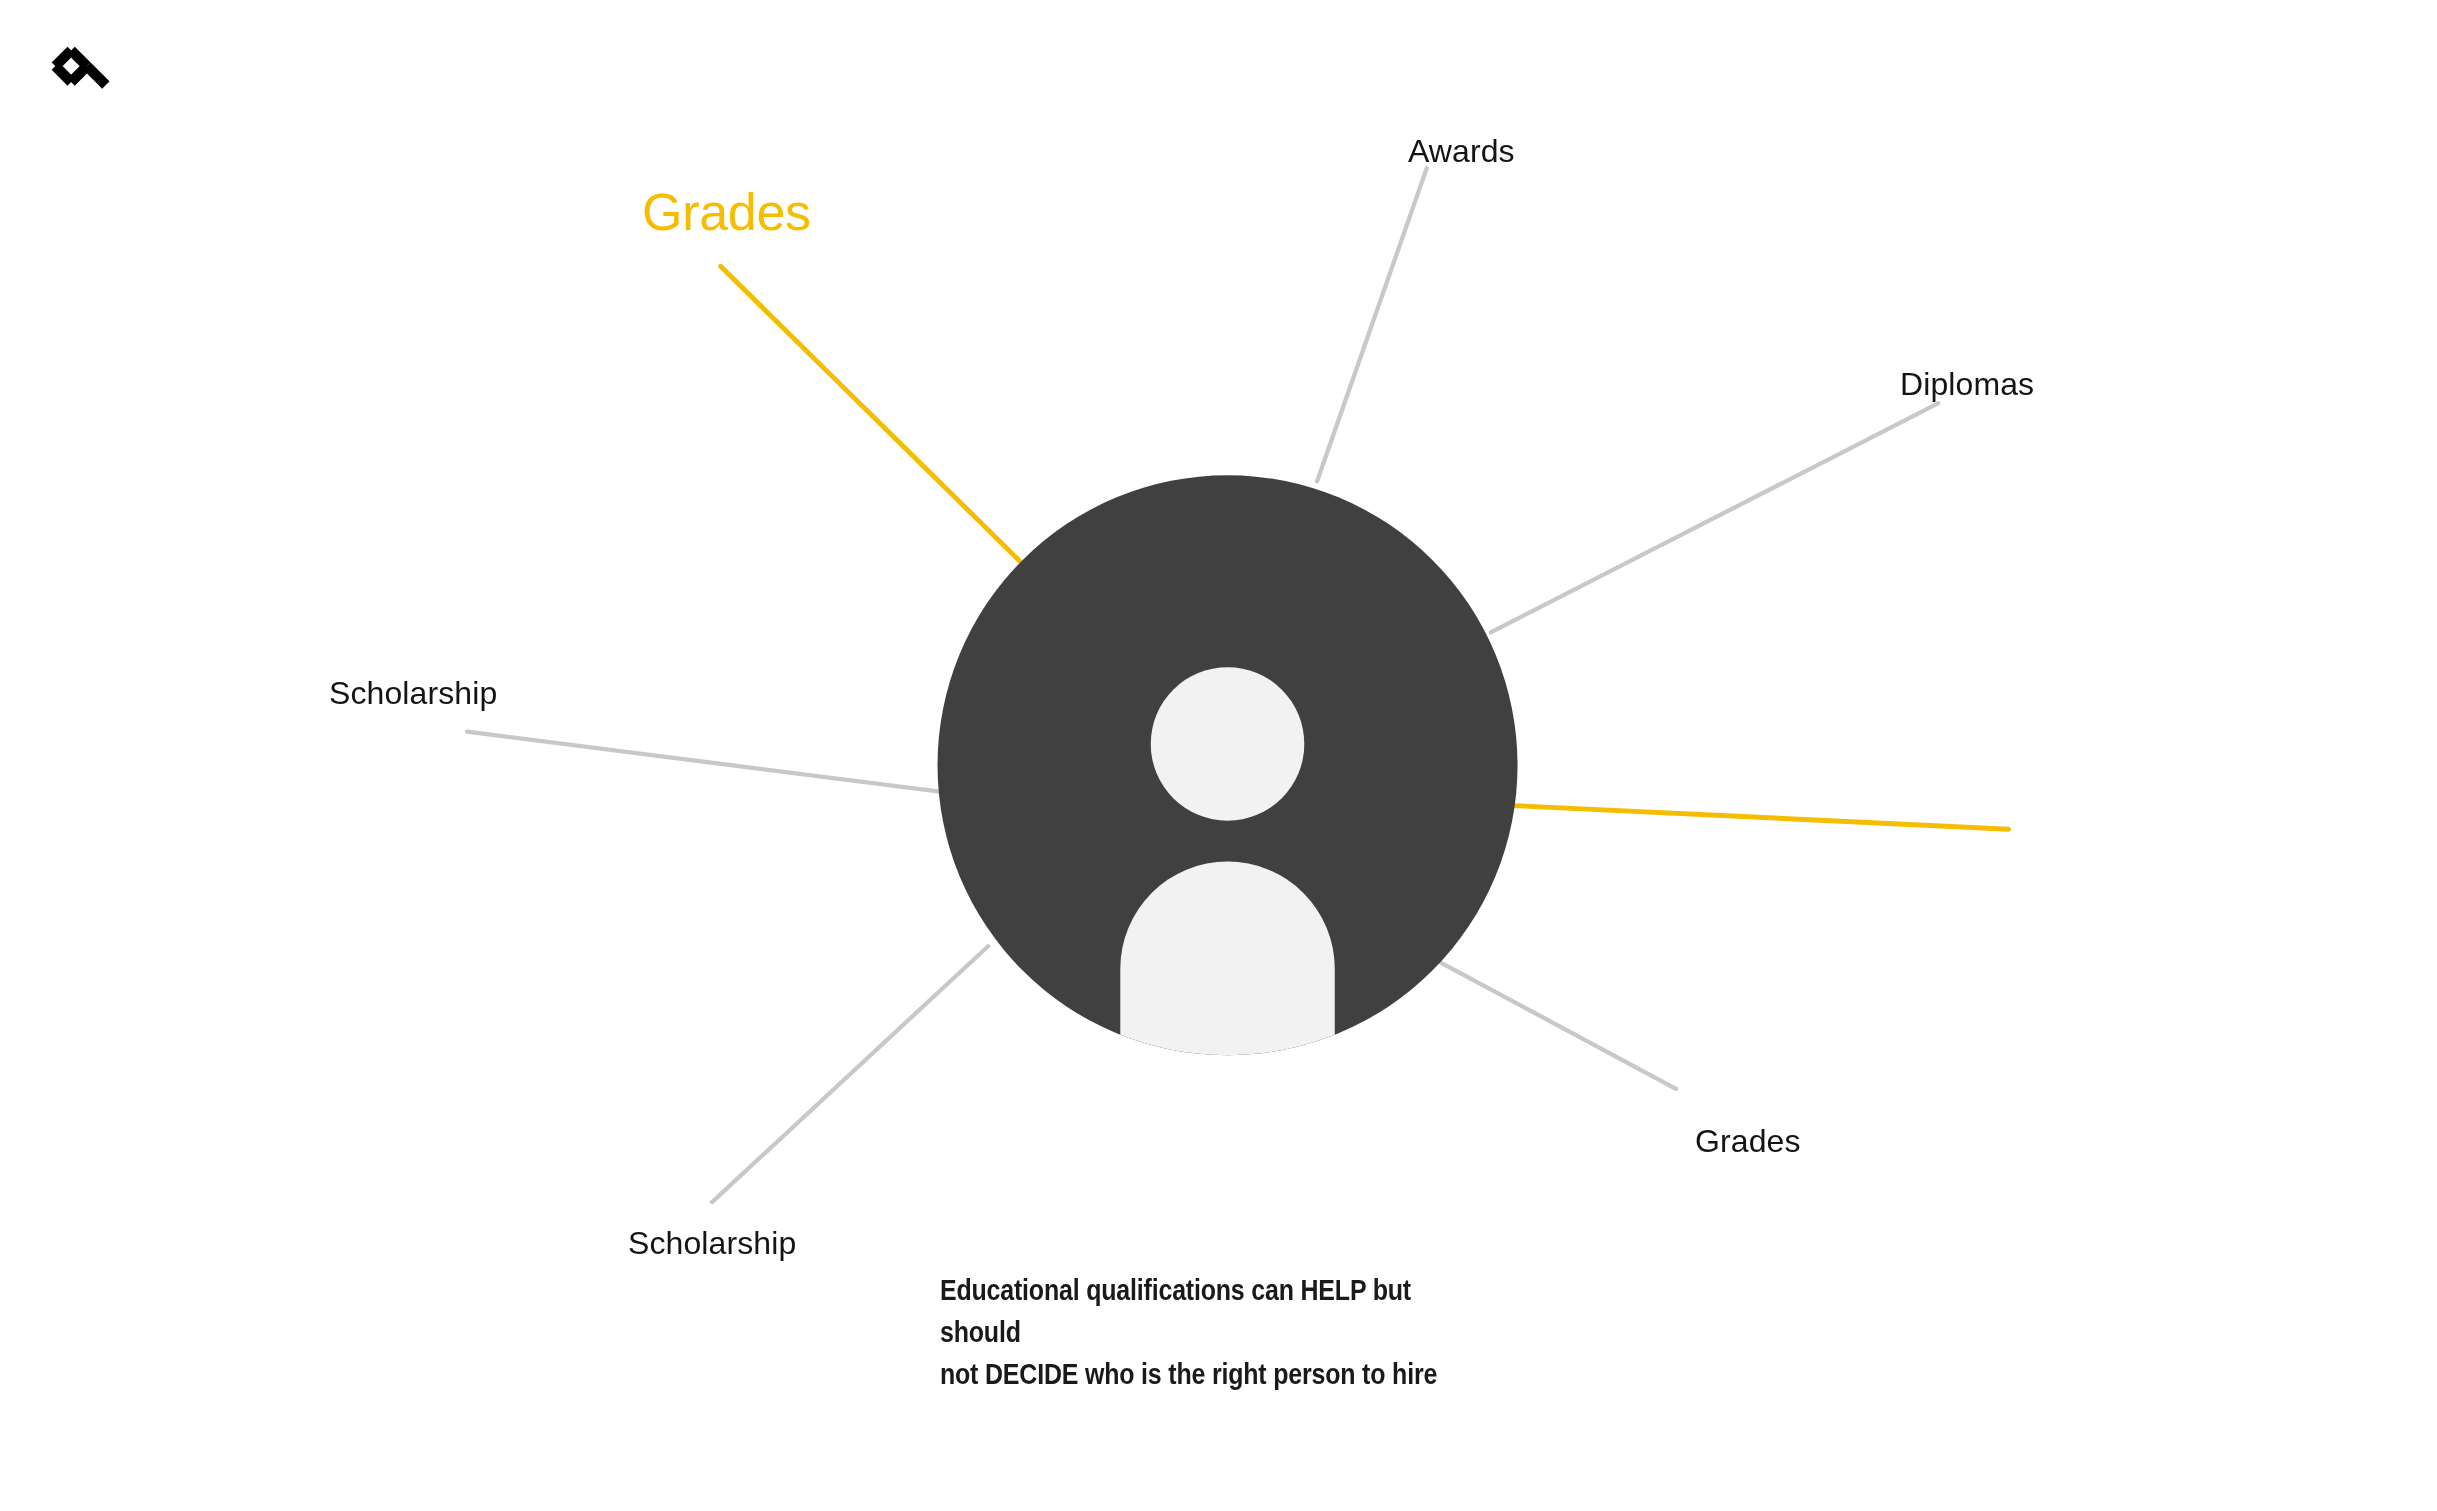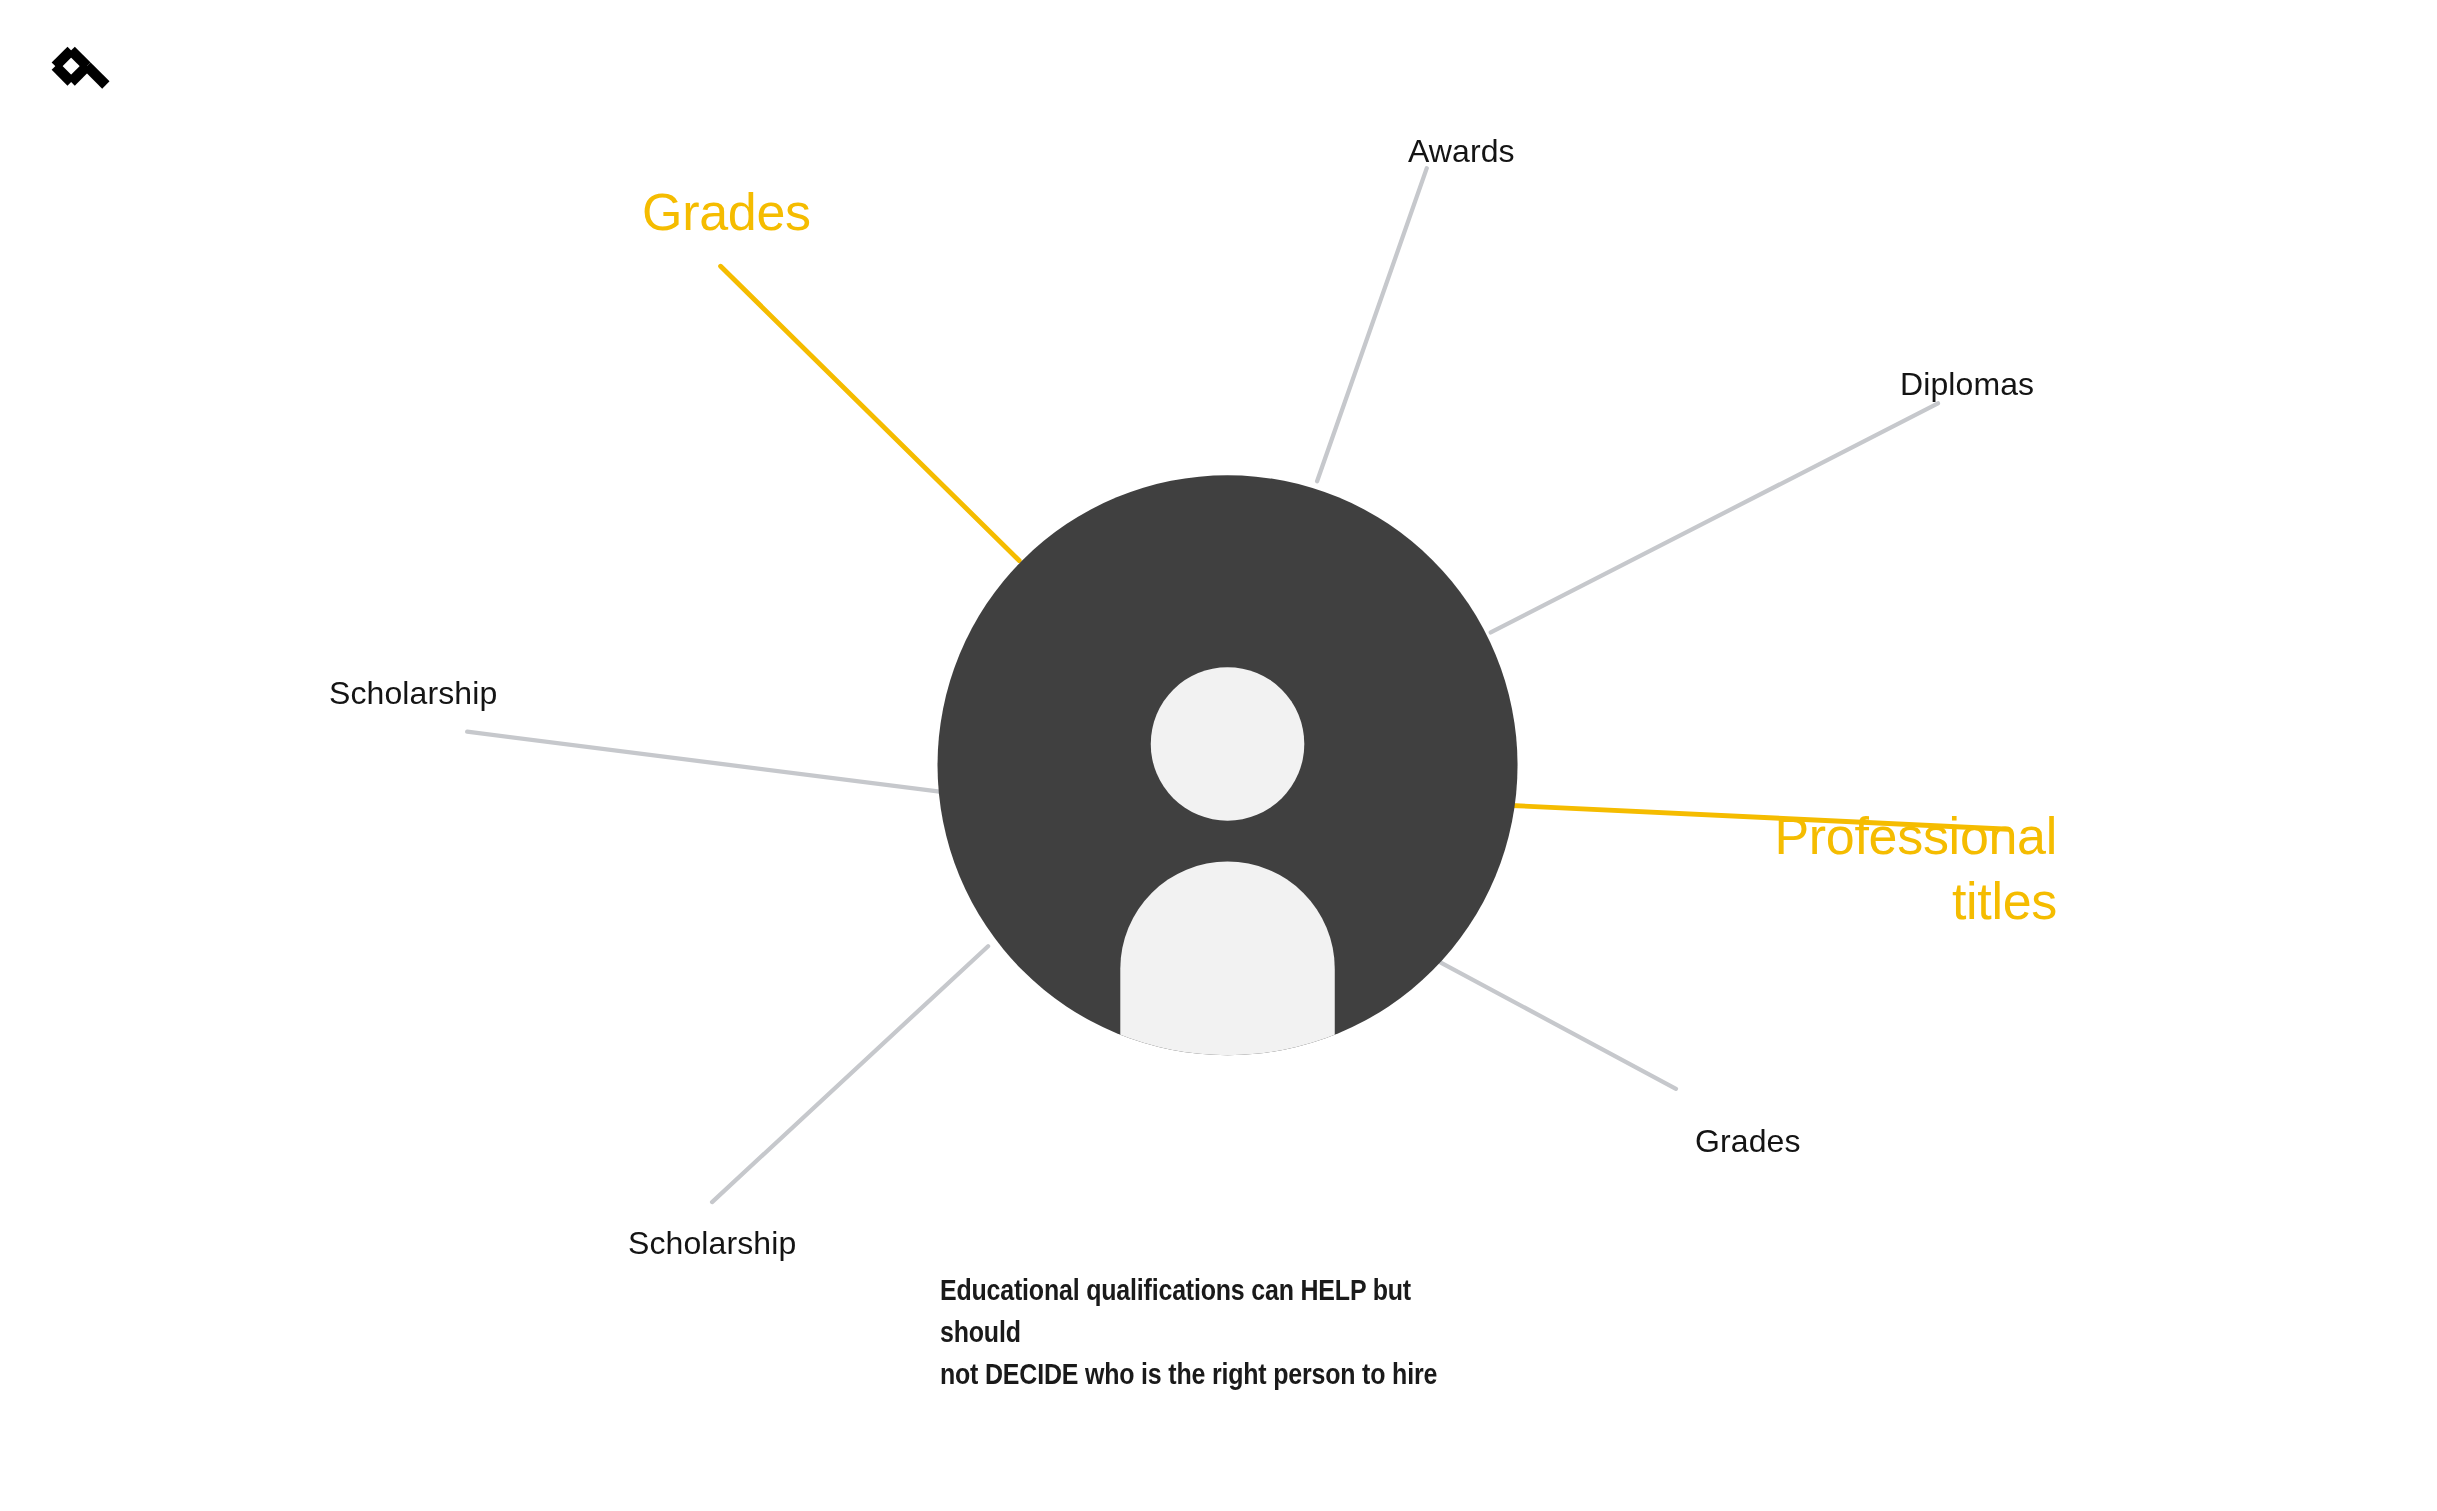--- a/index.html
+++ b/index.html
@@ -142,22 +142,20 @@
       </g>
     </g>
   </svg>
 
   <div class="label accent" id="label-degrees">Grades</div>
 
   <div class="label" id="label-awards">Awards</div>
 
   <div class="label" id="label-diplomas">Diplomas</div>
 
-  <div class="label accent two-line" id="label-professional"><span>Professional</span>
-    <span>titles</span></div>
 
   <div class="label" id="label-grades">Grades</div>
 
   <div class="label" id="label-scholarship">Scholarship</div>
 
   <div class="label" id="label-certificates">Scholarship</div>
 
   <div id="caption">
     <span class="cap-line">Educational qualifications can HELP but should</span>
     <span class="cap-line">not DECIDE who is the right person to hire</span>

